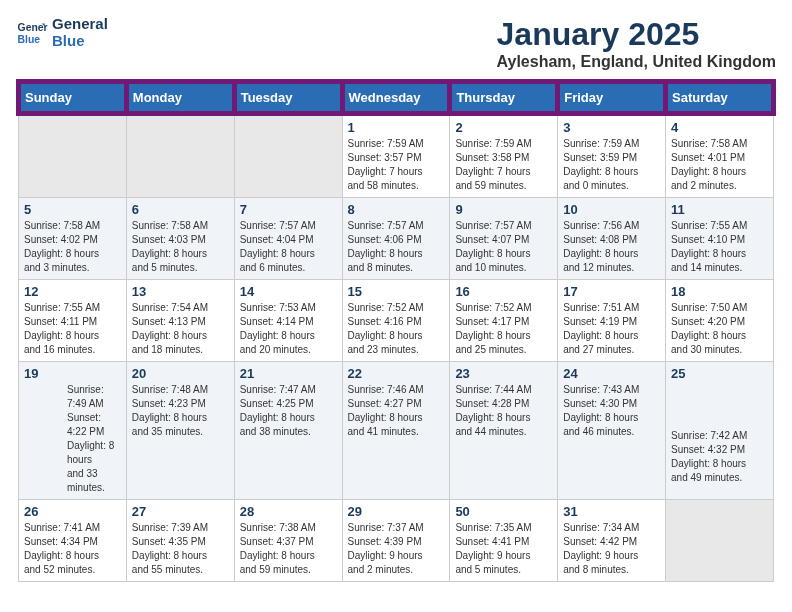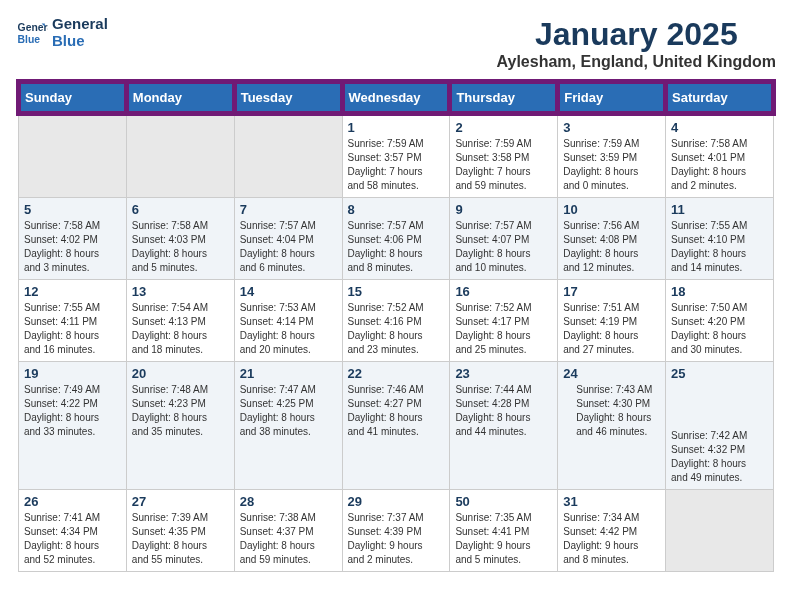--- a/index.html
+++ b/index.html
@@ -19,21 +19,21 @@
     .logo {
       display: flex;
       align-items: center;
       gap: 4px;
     }
     .logo-icon {
       width: 32px;
       height: 32px;
     }
     .title-block {
-      text-align: center;
+      text-align: left;
     }
     .calendar-title {
       font-size: 32px;
       font-weight: bold;
       color: #1a3a5c;
     }
     .calendar-subtitle {
       font-size: 16px;
       color: #333;
       font-weight: bold;
@@ -248,21 +248,21 @@
           <span class="day-number">18</span>
           <div class="day-info" style="white-space: pre-line;">Sunrise: 7:50 AM
 Sunset: 4:20 PM
 Daylight: 8 hours
 and 30 minutes.</div>
         </td>
       </tr>
       <tr>
         <td>
           <span class="day-number">19</span>
-          <div class="day-info" style="white-space: pre-line;">Sunrise: 7:49 AM
+          <div class="day-info" style="white-space: pre-line; margin-left: 43px;">Sunrise: 7:49 AM
 Sunset: 4:22 PM
 Daylight: 8 hours
 and 33 minutes.</div>
         </td>
         <td>
           <span class="day-number">20</span>
           <div class="day-info" style="white-space: pre-line;">Sunrise: 7:48 AM
 Sunset: 4:23 PM
 Daylight: 8 hours
 and 35 minutes.</div>
@@ -283,21 +283,21 @@
         </td>
         <td>
           <span class="day-number">23</span>
           <div class="day-info" style="white-space: pre-line;">Sunrise: 7:44 AM
 Sunset: 4:28 PM
 Daylight: 8 hours
 and 44 minutes.</div>
         </td>
         <td>
           <span class="day-number">24</span>
-          <div class="day-info" style="white-space: pre-line; margin-left: 13px;">Sunrise: 7:43 AM
+          <div class="day-info" style="white-space: pre-line;">Sunrise: 7:43 AM
 Sunset: 4:30 PM
 Daylight: 8 hours
 and 46 minutes.</div>
         </td>
         <td>
           <span class="day-number">25</span>
           <div class="day-info" style="white-space: pre-line; margin-top: 48px;">Sunrise: 7:42 AM
 Sunset: 4:32 PM
 Daylight: 8 hours
 and 49 minutes.</div>

